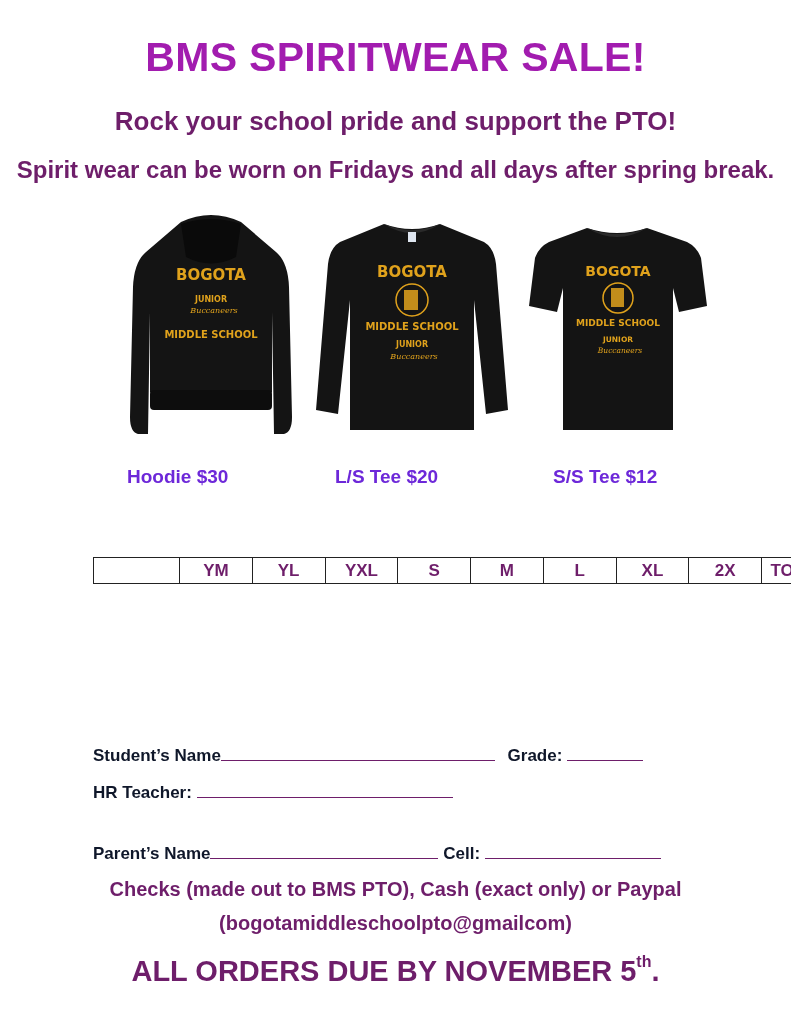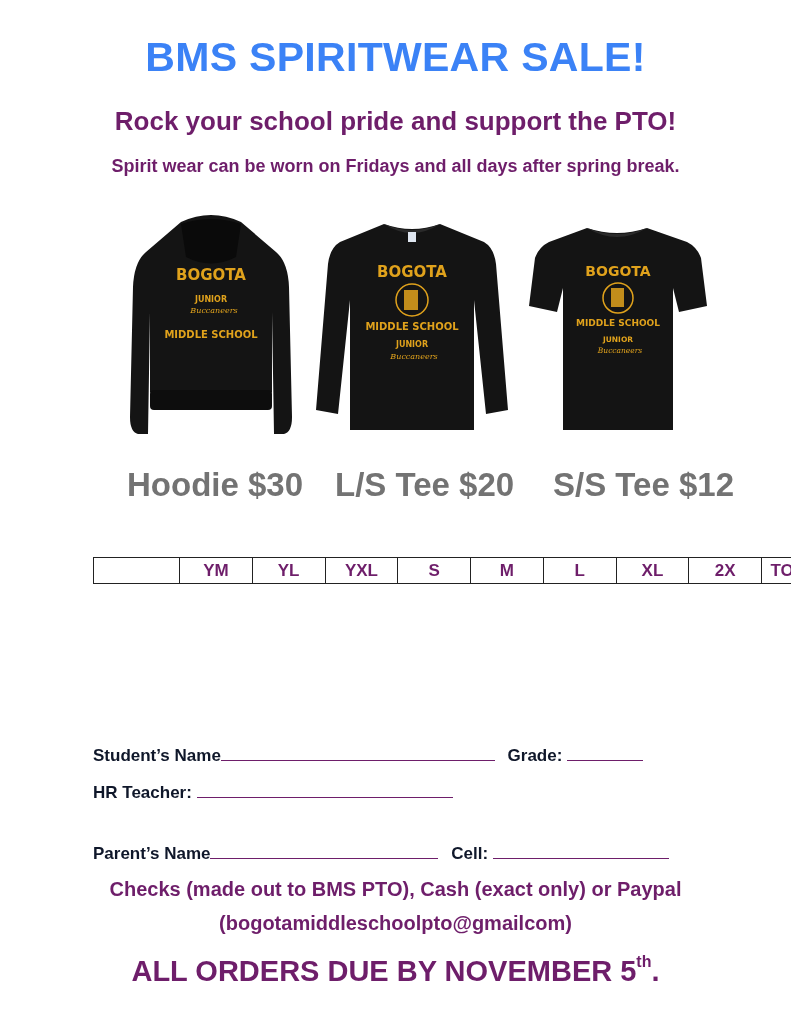--- a/index.html
+++ b/index.html
@@ -1,24 +1,24 @@
 <!DOCTYPE html>
 <html><head>
 <meta charset="utf-8">
 <style>
   html,body{margin:0;padding:0;background:#fff;}
   body{width:791px;height:1024px;position:relative;overflow:hidden;font-family:"Liberation Sans",sans-serif;color:#6b1f67;}
   .abs{position:absolute;}
   .center{left:0;width:791px;text-align:center;}
-  .title{top:34px;font-size:41px;font-weight:bold;letter-spacing:0.3px;color:#3b82f6;}
+  .title{top:34px;font-size:41px;font-weight:bold;letter-spacing:0.3px;color:#a21caf;}
   .sub1{top:106px;font-size:26px;font-weight:bold;color:#6e1e6a;}
-  .sub2{top:156px;font-size:18px;font-weight:bold;color:#6e1e6a;}
+  .sub2{top:156px;font-size:24px;font-weight:bold;color:#6e1e6a;}
   .garment{position:absolute;}
   .garment svg{display:block;}
-  .price-label{position:absolute;top:466px;font-size:33px;font-weight:bold;color:#737373;white-space:nowrap;}
+  .price-label{position:absolute;top:466px;font-size:19px;font-weight:bold;color:#6d28d9;white-space:nowrap;}
   table.order{position:absolute;left:93px;top:518px;width:742px;border-collapse:collapse;table-layout:fixed;margin-top:39px;}
   table.order td, table.order th{border:1.5px solid #222;padding:0;text-align:center;font-weight:bold;color:#6e1e6a;}
   table.order th{height:25px;font-size:17px;}
   table.order td{height:56px;}
   table.order td.rowhead{font-size:17px;line-height:26px;}
   .field-line{position:absolute;font-size:17px;font-weight:bold;color:#0f172a;white-space:nowrap;}
   .field-line .blank{display:inline-block;border-bottom:1.5px solid #6e1e6a;height:14px;vertical-align:baseline;}
   .pay1{top:878px;font-size:20px;font-weight:bold;color:#6e1e6a;}
   .pay2{top:912px;font-size:20px;font-weight:bold;color:#6e1e6a;}
   .due{top:955px;font-size:29px;font-weight:bold;color:#6e1e6a;}
@@ -109,20 +109,20 @@
   <span class="blank" style="width:76px;"></span>
 </div>
 
 <div class="field-line" style="left:93px;top:783px;">
   <span>HR Teacher:</span>
   <span class="blank" style="width:256px;"></span>
 </div>
 
 <div class="field-line" style="left:93px;top:844px;">
   <span>Parent’s Name</span><span class="blank" style="width:228px;"></span>
-  <span style="margin-left:8px;">Cell:</span>
+  <span style="margin-left:0;">Cell:</span>
   <span class="blank" style="width:176px;"></span>
 </div>
 
 <div class="abs center pay1">Checks (made out to BMS PTO), Cash (exact only) or Paypal</div>
 <div class="abs center pay2">(bogotamiddleschoolpto@gmailcom)</div>
 
 <div class="abs center due"><span>ALL ORDERS DUE BY NOVEMBER 5</span><sup>th</sup><span>.</span></div>
 
 </body></html>

